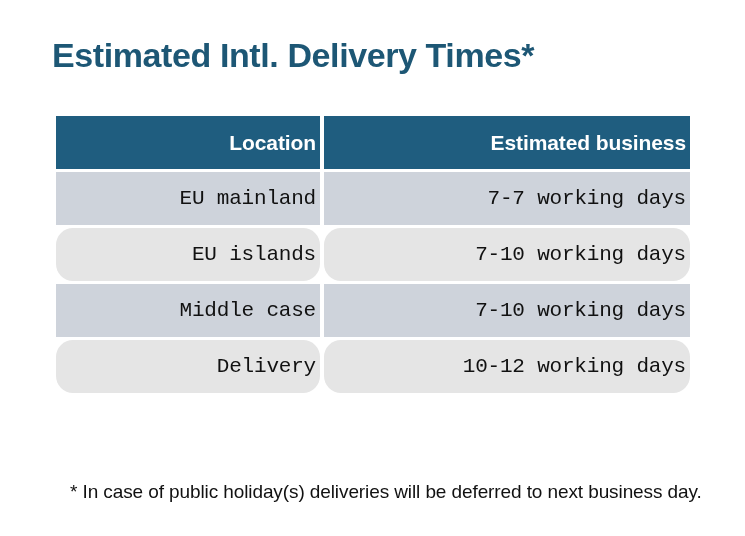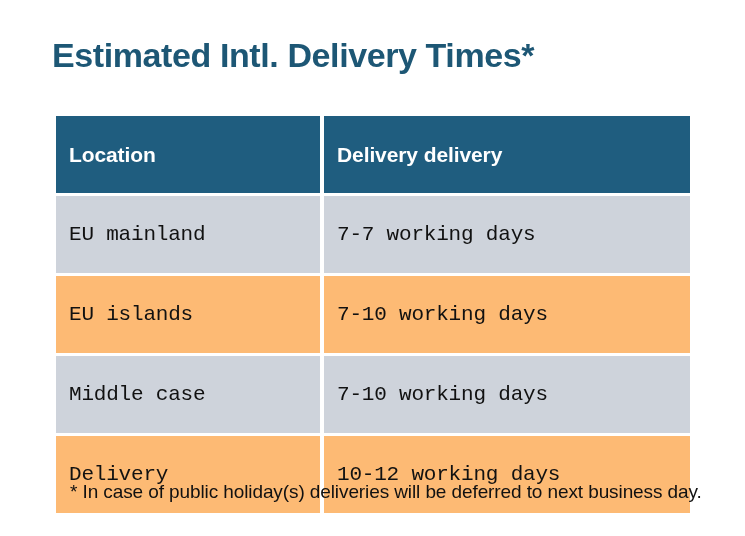--- a/index.html
+++ b/index.html
@@ -32,22 +32,23 @@
   .delivery-table {
     position: absolute;
     left: 52px;
     top: 113px;
     width: 638px;
     border-collapse: separate;
     border-spacing: 4px 3px;
     table-layout: fixed;
   }
   .delivery-table td {
-    padding: 16px;
+    padding: 4px;
     margin: 17px;
+    text-align: right;
   }
   .col-location { width: 264px; }
   .col-estimate { width: 366px; }
 
   .head-cell {
     background: #1f5d7f;
     color: #ffffff;
     font-size: 21px;
     font-weight: bold;
     height: 45px;
@@ -60,21 +61,21 @@
     font-size: 21px;
     color: #111111;
     height: 45px;
     vertical-align: middle;
     padding-left: 13px !important;
     letter-spacing: -0.2px;
     white-space: nowrap;
     font-family: Liberation Mono, monospace;
   }
   tr.row-odd .body-cell { background: #ced3db; }
-  tr.row-even .body-cell { background: #fdba74; }
+  tr.row-even .body-cell { background: #e5e5e5; border-radius: 17px; }
 
   .footnote {
     position: absolute;
     left: 70px;
     top: 481px;
     font-size: 19px;
     color: #111111;
     letter-spacing: -0.1px;
     white-space: nowrap;
   }
@@ -87,21 +88,21 @@
   <div class="page-title">Estimated Intl. Delivery Times*</div>
 
   <table class="delivery-table">
     <colgroup>
       <col class="col-location">
       <col class="col-estimate">
     </colgroup>
     <thead>
       <tr>
         <td class="head-cell">Location</td>
-        <td class="head-cell">Delivery delivery</td>
+        <td class="head-cell">Estimated business</td>
       </tr>
     </thead>
     <tbody>
       <tr class="row-odd">
         <td class="body-cell">EU mainland</td>
         <td class="body-cell">7-7 working days</td>
       </tr>
       <tr class="row-even">
         <td class="body-cell">EU islands</td>
         <td class="body-cell">7-10 working days</td>

